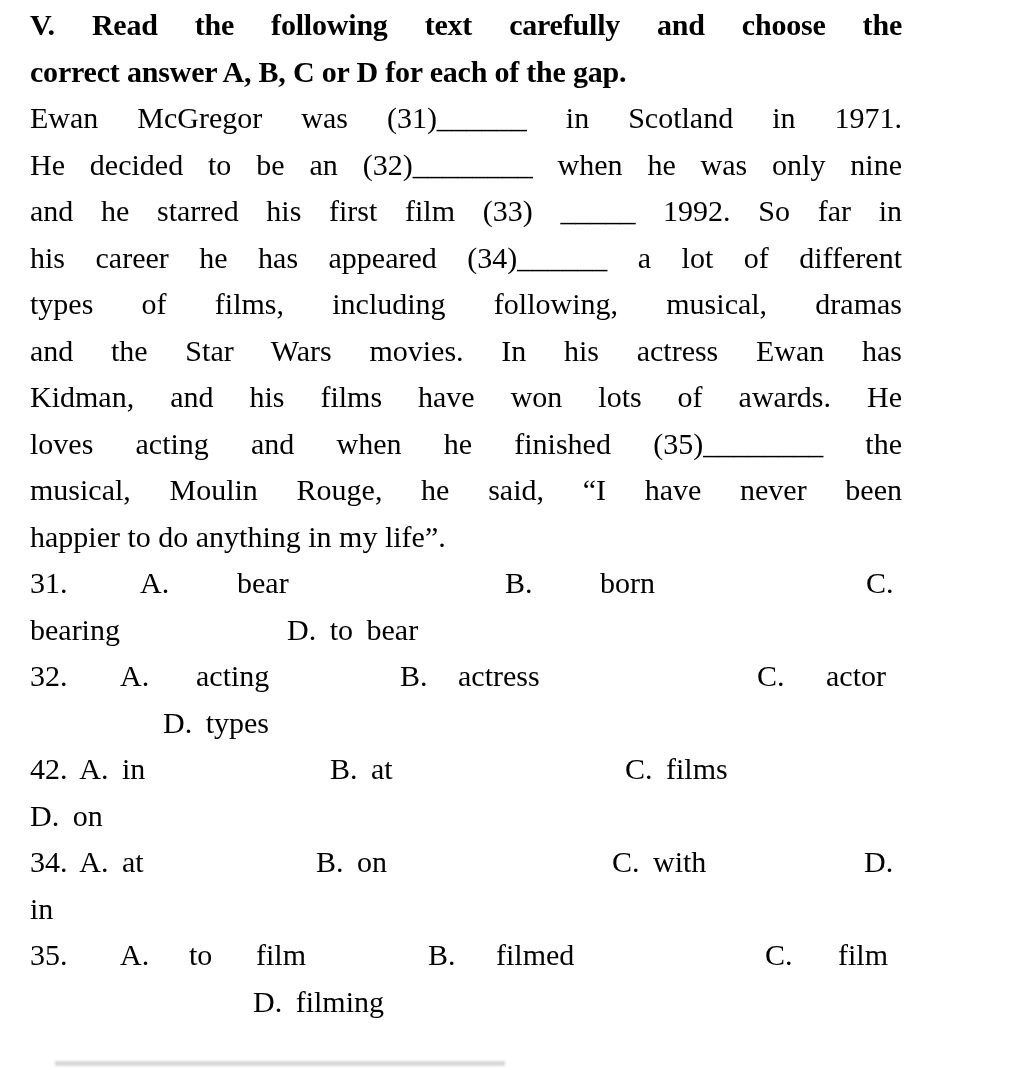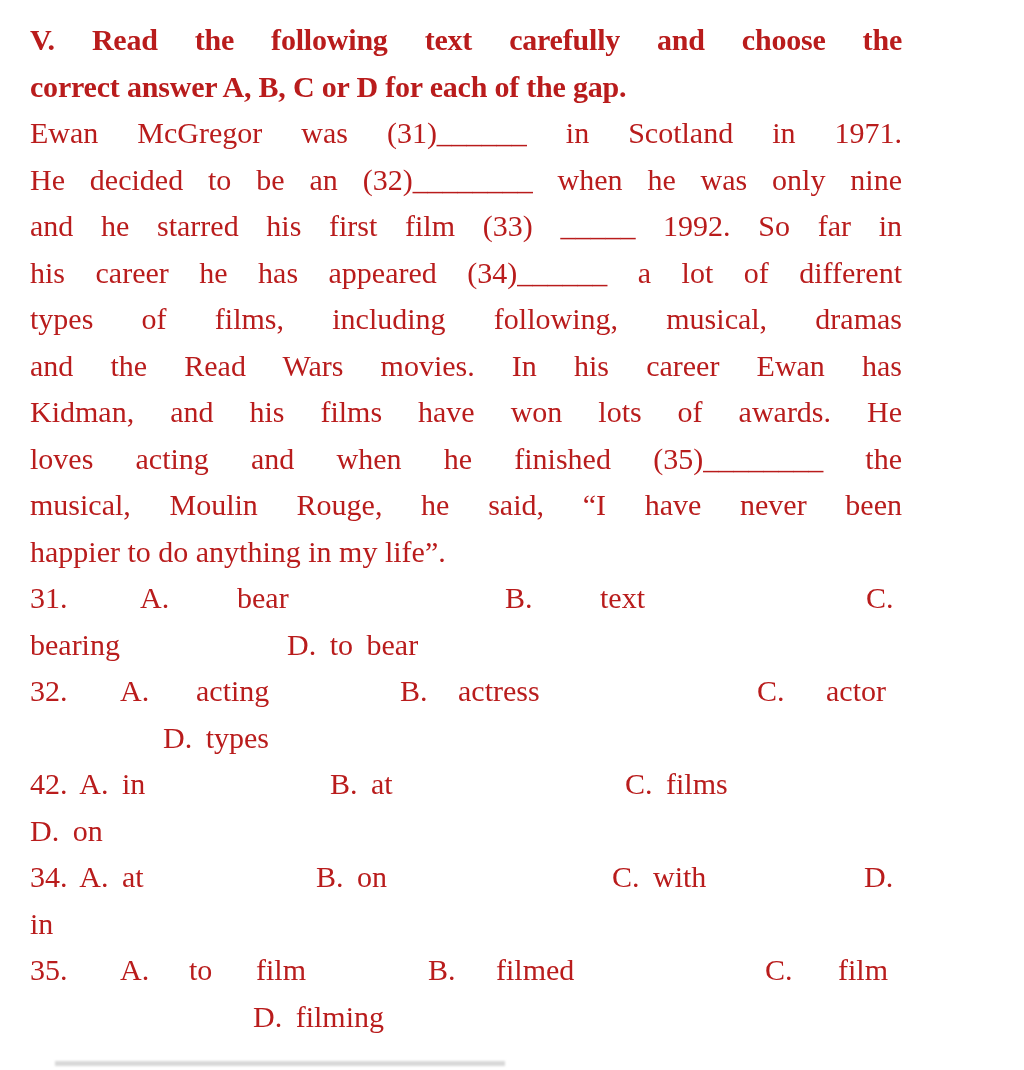--- a/index.html
+++ b/index.html
@@ -7,24 +7,24 @@
     padding: 0;
     background: #ffffff;
     width: 1024px;
     height: 1070px;
     overflow: hidden;
   }
   .page {
     position: relative;
     width: 872px;
     margin-left: 30px;
-    padding-top: 17px;
+    padding-top: 2px;
     font-family: "Liberation Serif", "DejaVu Serif", serif;
     font-size: 30px;
-    color: #b91c1c;
+    color: #000000;
   }
   .line {
     height: 46.5px;
     line-height: 46.5px;
     white-space: nowrap;
   }
   
   .just {
     white-space: normal;
     text-align: justify;
@@ -61,32 +61,32 @@
 <div class="page">
 
   <div class="line just bold">V. Read the following text carefully and choose the</div>
   <div class="line bold">correct answer A, B, C or D for each of the gap.</div>
 
   <div class="line just">Ewan McGregor was (31)______ in Scotland in 1971.</div>
   <div class="line just">He decided to be an (32)________ when he was only nine</div>
   <div class="line just">and he starred his first film (33) _____ 1992. So far in</div>
   <div class="line just">his career he has appeared (34)______ a lot of different</div>
   <div class="line just">types of films, including following, musical, dramas</div>
-  <div class="line just">and the Read Wars movies. In his career Ewan has</div>
+  <div class="line just">and the Star Wars movies. In his actress Ewan has</div>
   <div class="line just">Kidman, and his films have won lots of awards. He</div>
   <div class="line just">loves acting and when he finished (35)________ the</div>
   <div class="line just">musical, Moulin Rouge, he said, “I have never been</div>
   <div class="line">happier to do anything in my life”.</div>
 
   <div class="line tok">
     <span class="t" style="left:0px">31.</span>
     <span class="t" style="left:110px">A.</span>
     <span class="t" style="left:207px">bear</span>
     <span class="t" style="left:475px">B.</span>
-    <span class="t" style="left:570px">text</span>
+    <span class="t" style="left:570px">born</span>
     <span class="t" style="left:836px">C.</span>
   </div>
   <div class="line tok">
     <span class="t" style="left:0px">bearing</span>
     <span class="t" style="left:257px">D. to bear</span>
   </div>
 
   <div class="line tok">
     <span class="t" style="left:0px">32.</span>
     <span class="t" style="left:90px">A.</span>

